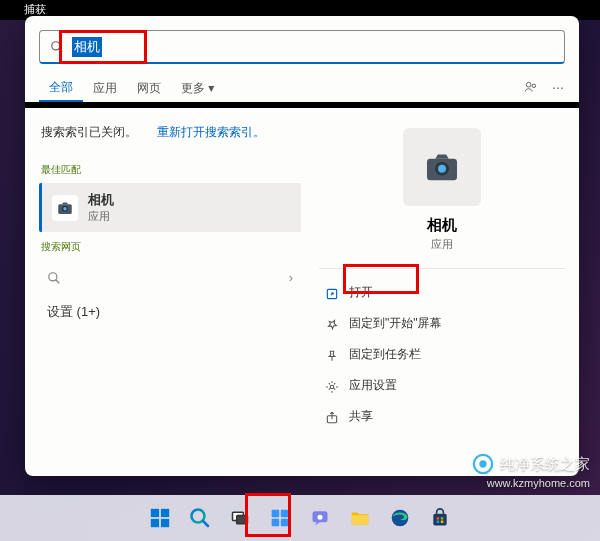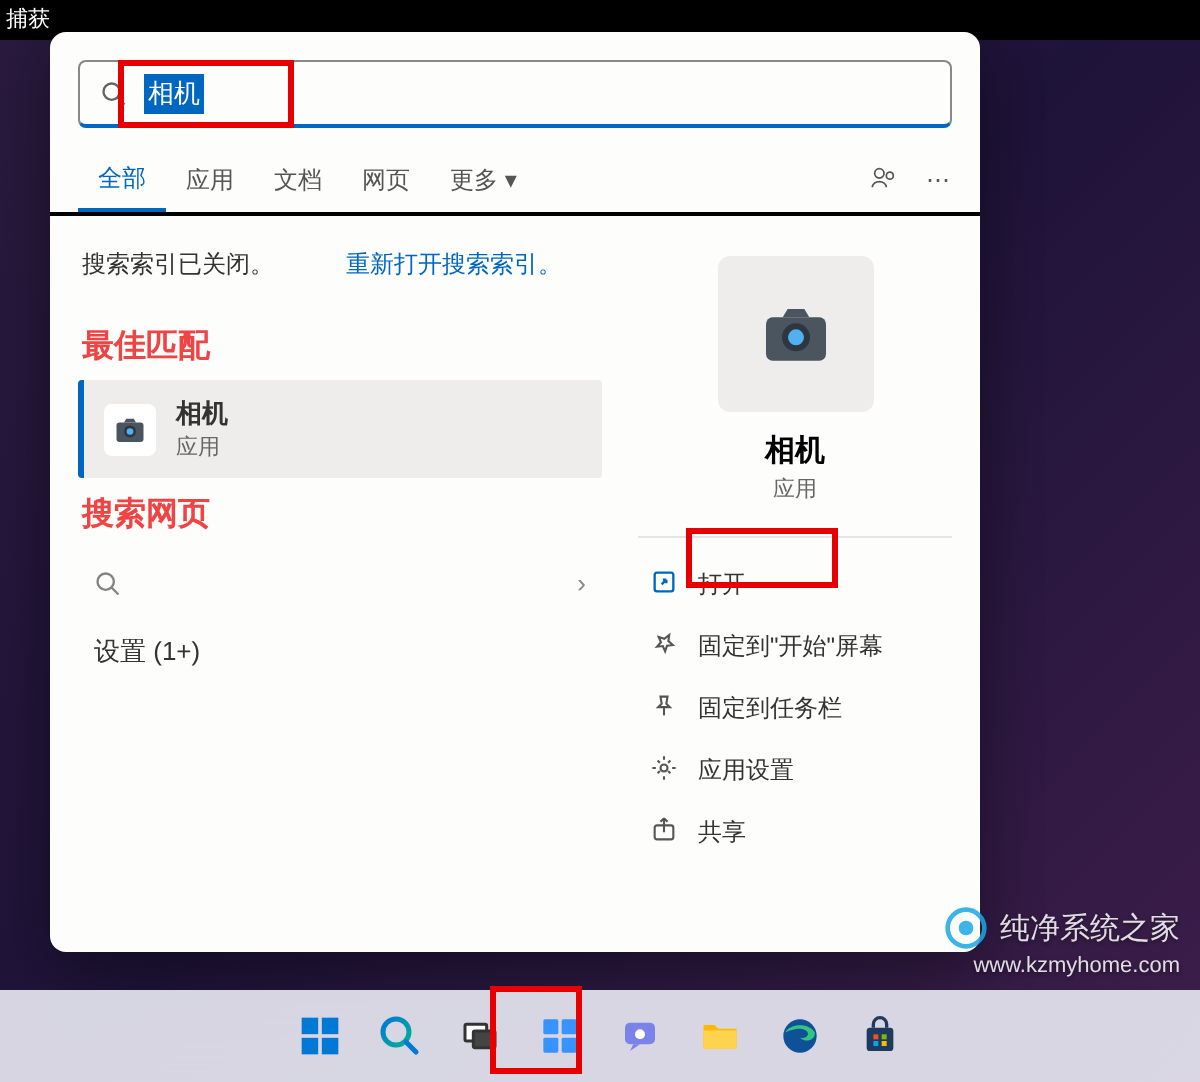--- a/index.html
+++ b/index.html
@@ -1,68 +1,68 @@
 <!DOCTYPE html>
 <html><head>
 <meta charset="utf-8">
 <style>
 * { margin: 0; padding: 0; box-sizing: border-box; font-family: "Segoe UI", "Microsoft YaHei", sans-serif; }
 body { width: 600px; height: 541px; background: linear-gradient(135deg, #2a1a3e 0%, #1e1338 50%, #3d1e4a 100%); position: relative; overflow: hidden; }
 
-.title-bar { height: 20px; background: #000; color: #fff; font-size: 11px; padding: 2px 3px; }
-
-.search-panel { position: absolute; top: 16px; left: 25px; width: 465px; height: 460px; background: #fdfdfc; border-radius: 8px; box-shadow: 0 8px 30px rgba(0,0,0,0.4); overflow: hidden; }
+.title-bar { height: 20px; background: #000; color: #fff; font-size: 11px; padding: 2px 24px; }
+
+.search-panel { position: absolute; top: 16px; left: 25px; width: 554px; height: 460px; background: #fdfdfc; border-radius: 8px; box-shadow: 0 8px 30px rgba(0,0,0,0.4); overflow: hidden; }
 
 .search-box-wrap { padding: 14px 14px 10px; }
 .search-box { display: flex; align-items: center; height: 34px; border: 1px solid #888; border-bottom: 2px solid #0067c0; border-radius: 4px; padding: 0 10px; }
 .search-box svg { width: 14px; height: 14px; opacity: 0.6; }
 .search-box .text-sel { margin-left: 8px; background: #0067c0; color: #fff; font-size: 13px; padding: 1px 2px; }
 
 .red-box-1 { position: absolute; top: 14px; left: 34px; width: 88px; height: 34px; border: 3px solid #e60000; pointer-events: none; z-index: 10; }
 .red-box-2 { position: absolute; top: 248px; left: 318px; width: 76px; height: 30px; border: 3px solid #e60000; pointer-events: none; z-index: 10; }
 .red-box-taskbar { position: absolute; bottom: 4px; left: 245px; width: 46px; height: 44px; border: 3px solid #e60000; pointer-events: none; z-index: 30; }
 
-.tabs-row { display: flex; align-items: center; padding: 0 14px; border-bottom: 2px solid #000000; height: 34px; font-size: 12px; }
+.tabs-row { display: flex; align-items: center; padding: 0 14px; border-bottom: 6px solid #000000; height: 34px; font-size: 12px; }
 .tab { padding: 0 10px; height: 100%; display: flex; align-items: center; color: #555; cursor: pointer; }
 .tab.active { color: #0067c0; border-bottom: 2px solid #0067c0; }
 .tabs-spacer { flex: 1; }
 .tabs-right { display: flex; gap: 14px; align-items: center; color: #555; }
 .tabs-right svg { width: 14px; height: 14px; }
 .more-dots { letter-spacing: 1px; }
 
 .content { display: flex; height: calc(100% - 94px); }
 .left-col { width: 280px; padding: 10px 4px 10px 14px; font-size: 12px; color: #333; }
 .right-col { flex: 1; padding: 20px 14px 10px; display: flex; flex-direction: column; align-items: center; font-size: 12px; }
 
-.index-off { display: flex; gap: 36px; padding: 6px 2px 14px; }
+.index-off { display: flex; gap: 20px; padding: 6px 2px 14px; }
 .index-off .msg { color: #333; }
 .index-off .link { color: #0067c0; cursor: pointer; }
 
-.section-label { font-size: 16px; color: #ef4444; font-weight: 700; margin: 8px 0 6px 2px; }
+.section-label { font-size: 10px; color: #4d7c0f; font-weight: 400; margin: 8px 0 6px 2px; }
 
 .best-match { display: flex; align-items: center; background: #eeedec; border-left: 3px solid #0067c0; padding: 8px 10px; border-radius: 2px; }
 .best-match .icon-box { width: 26px; height: 26px; background: #fff; border-radius: 4px; display: flex; align-items: center; justify-content: center; margin-right: 10px; }
 .best-match .title { font-weight: 600; font-size: 13px; }
 .best-match .subtitle { font-size: 11px; color: #666; }
 
 .web-item { display: flex; align-items: center; padding: 10px 8px; justify-content: space-between; }
 .web-item .left { display: flex; align-items: center; gap: 10px; }
 .web-item .sub { color: #888; font-size: 11px; }
 .web-item svg.search-ic { width: 14px; height: 14px; opacity: 0.6; }
 .web-item .chev { color: #888; font-size: 13px; }
 
 .settings-item { padding: 8px 8px; font-size: 13px; }
 
 .big-tile { width: 78px; height: 78px; background: #eeedec; border-radius: 6px; display: flex; align-items: center; justify-content: center; margin-bottom: 10px; }
 .app-name { font-size: 15px; font-weight: 600; text-align: center; }
 .app-type { font-size: 11px; color: #666; margin-top: 2px; }
 .divider { width: 100%; height: 1px; background: #e5e5e5; margin: 16px 0 8px; }
 
 .actions { width: 100%; }
-.action-item { display: flex; align-items: flex-start; gap: 10px; padding: 7px 6px; font-size: 12px; color: #333; cursor: pointer; border-radius: 4px; }
+.action-item { display: flex; align-items: flex-end; gap: 10px; padding: 7px 6px; font-size: 12px; color: #333; cursor: pointer; border-radius: 4px; }
 .action-item svg { width: 14px; height: 14px; color: #555; }
 
 .taskbar { position: absolute; bottom: 0; left: 0; width: 600px; height: 46px; background: rgba(235,235,245,0.9); backdrop-filter: blur(20px); display: flex; align-items: center; justify-content: center; gap: 6px; }
 .tb-icon { width: 34px; height: 34px; display: flex; align-items: center; justify-content: center; border-radius: 4px; cursor: pointer; }
 
 .watermark { position: absolute; bottom: 52px; right: 10px; color: #fff; font-size: 11px; opacity: 0.85; text-align: right; text-shadow: 0 1px 2px rgba(0,0,0,0.5); }
 .watermark .logo { display: flex; align-items: center; gap: 6px; justify-content: flex-end; font-size: 15px; font-weight: 400; margin-bottom: 2px; }
 .watermark svg { width: 22px; height: 22px; }
 
 .camera-svg { width: 40px; height: 40px; }
@@ -84,21 +84,20 @@
           <circle cx="10" cy="10" r="7"></circle>
           <line x1="21" y1="21" x2="15" y2="15"></line>
         </svg>
       <span class="text-sel">相机</span>
     </div>
   </div>
 
   <div class="tabs-row">
     <div class="tab active">全部</div>
     <div class="tab">应用</div>
-    <div class="tab">文档</div>
     <div class="tab">网页</div>
     <div class="tab">更多 ▾</div>
     <div class="tabs-spacer"></div>
     <div class="tabs-right">
       <span><svg viewBox="0 0 24 24" fill="none" stroke="currentColor" stroke-width="1.5">
             <circle cx="8" cy="8" r="4"></circle>
             <circle cx="17" cy="10" r="3"></circle>
             <path d="M2 20c0-3 3-5 6-5s6 2 6 5"></path>
           </svg></span>
       <span class="more-dots">⋯</span>

